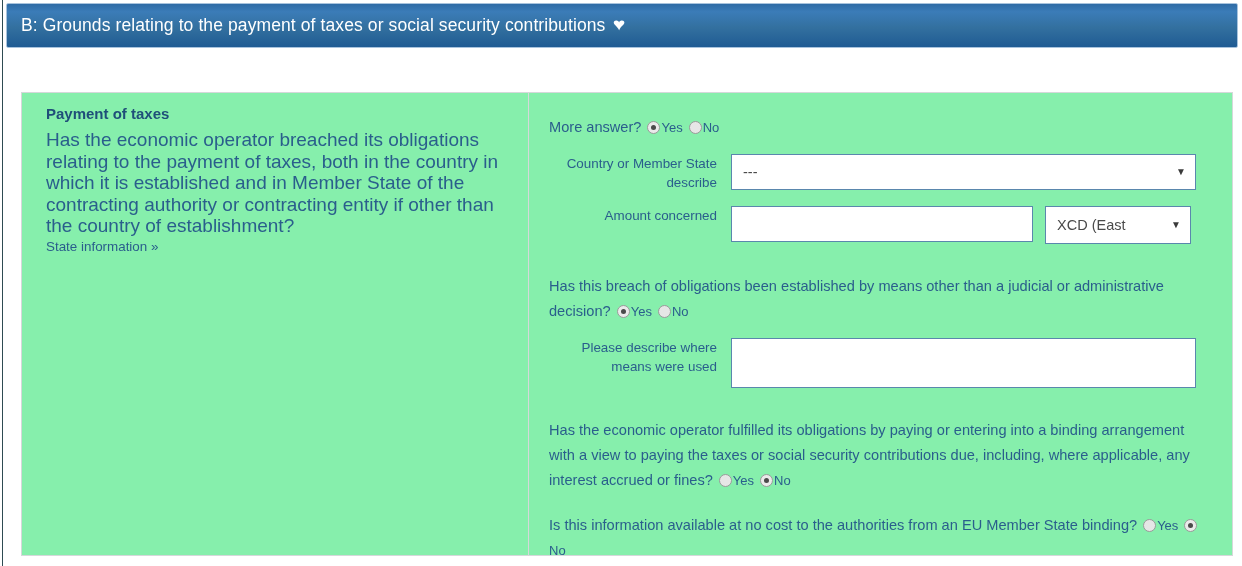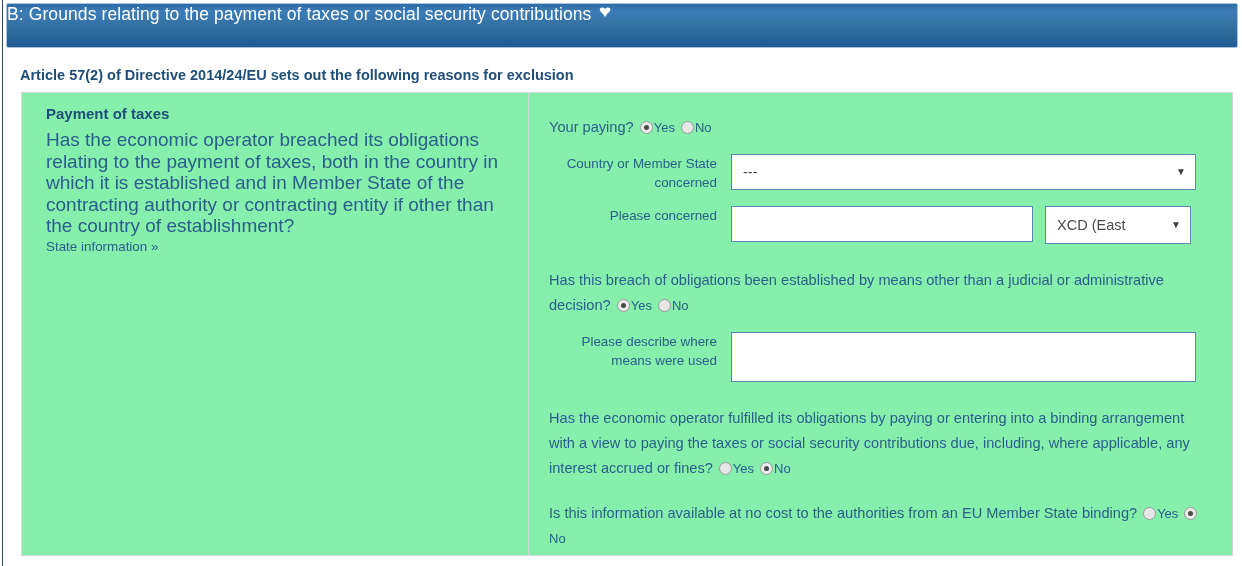--- a/index.html
+++ b/index.html
@@ -40,20 +40,22 @@
     height: 45px;
     box-sizing: border-box;
     border: 1px solid #a8c3dd;
     border-radius: 2px;
     background: linear-gradient(to bottom,
         #2f6ba5 0%,
         #3b7cb8 18%,
         #33709f 55%,
         #1f5b93 100%);
     display: flex;
+    align-items: center;
+    padding-left: 14px;
     cursor: pointer;
   }
   .section-header-title {
     color: #ffffff;
     font-size: 17.5px;
     letter-spacing: 0.1px;
     white-space: nowrap;
   }
   .chevron {
     color: #ffffff;
@@ -215,61 +217,60 @@
     transform: translateY(-50%);
     font-size: 10px;
     color: #3a3a3a;
     line-height: 1;
   }
   .country-select { width: 465px; height: 36px; }
   .amount-input  { width: 302px; height: 36px; padding: 0 6px; }
   .currency-select { width: 146px; height: 38px; margin-left: 12px; }
   .describe-area { width: 465px; height: 50px; resize: none; padding: 4px 6px; }
 
-  .q-block { margin-top: 24px; }
+  .q-block { margin-top: 30px; }
   .q-block.tight { margin-top: 20px; }
 </style>
 </head>
 <body>
 
 <div class="page">
 
   <div class="edge-rule"></div>
 
   <div class="section-header">
     <span class="section-header-title">B: Grounds relating to the payment of taxes or social security contributions</span>
     <span class="chevron">♥</span>
   </div>
 
-  <div class="article-heading">Article 57(2) of Directive 2014/24/EU sets out the following reasons for exclusion</div>
 
   <div class="content-panel">
 
     <div class="left-col">
       <div class="left-title">Payment of taxes</div>
       <p class="left-body">Has the economic operator breached its obligations relating to the payment of taxes, both in the country in which it is established and in Member State of the contracting authority or contracting entity if other than the country of establishment?</p>
       <a class="more-info">State information »</a>
     </div>
 
     <div class="right-col">
 
       <div class="question">
-        <span>Your paying?</span><span class="q-inline-radios"><span class="radio checked"></span><span class="radio-label">Yes</span><span class="radio"></span><span class="radio-label">No</span></span>
+        <span>More answer?</span><span class="q-inline-radios"><span class="radio checked"></span><span class="radio-label">Yes</span><span class="radio"></span><span class="radio-label">No</span></span>
       </div>
 
       <div class="field-row">
-        <div class="field-label">Country or Member State concerned</div>
+        <div class="field-label">Country or Member State describe</div>
         <div class="select-box country-select">
           <span class="select-value">---</span>
           <span class="select-arrow">▼</span>
         </div>
       </div>
 
       <div class="field-row">
-        <div class="field-label">Please concerned</div>
+        <div class="field-label">Amount concerned</div>
         <input class="text-input amount-input" type="text" value="" style="">
         <div class="select-box currency-select">
           <span class="select-value">XCD (East</span>
           <span class="select-arrow">▼</span>
         </div>
       </div>
 
       <div class="question q-block">
         <span>Has this breach of obligations been established by means other than a judicial or administrative decision?</span><span class="q-inline-radios"><span class="radio checked"></span><span class="radio-label">Yes</span><span class="radio"></span><span class="radio-label">No</span></span>
       </div>

